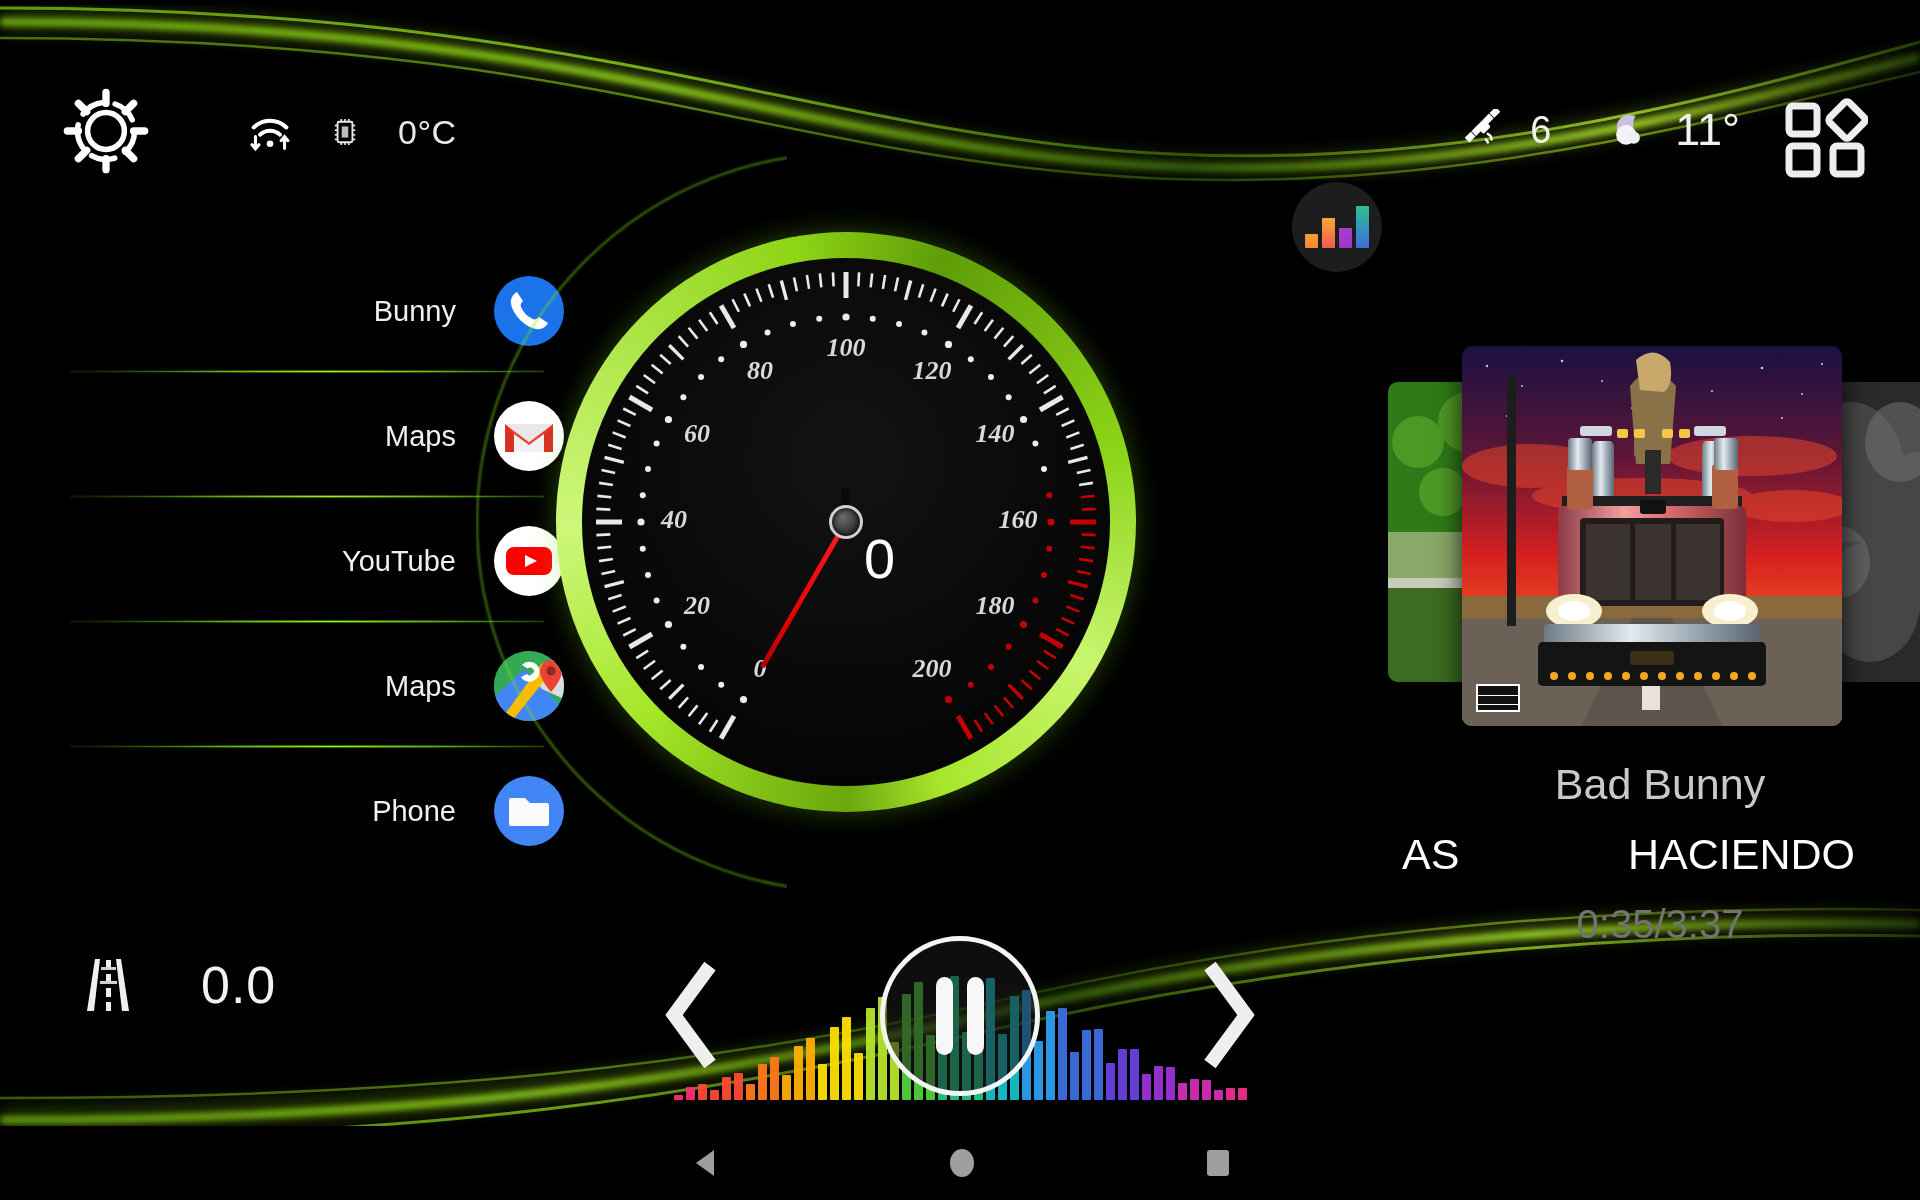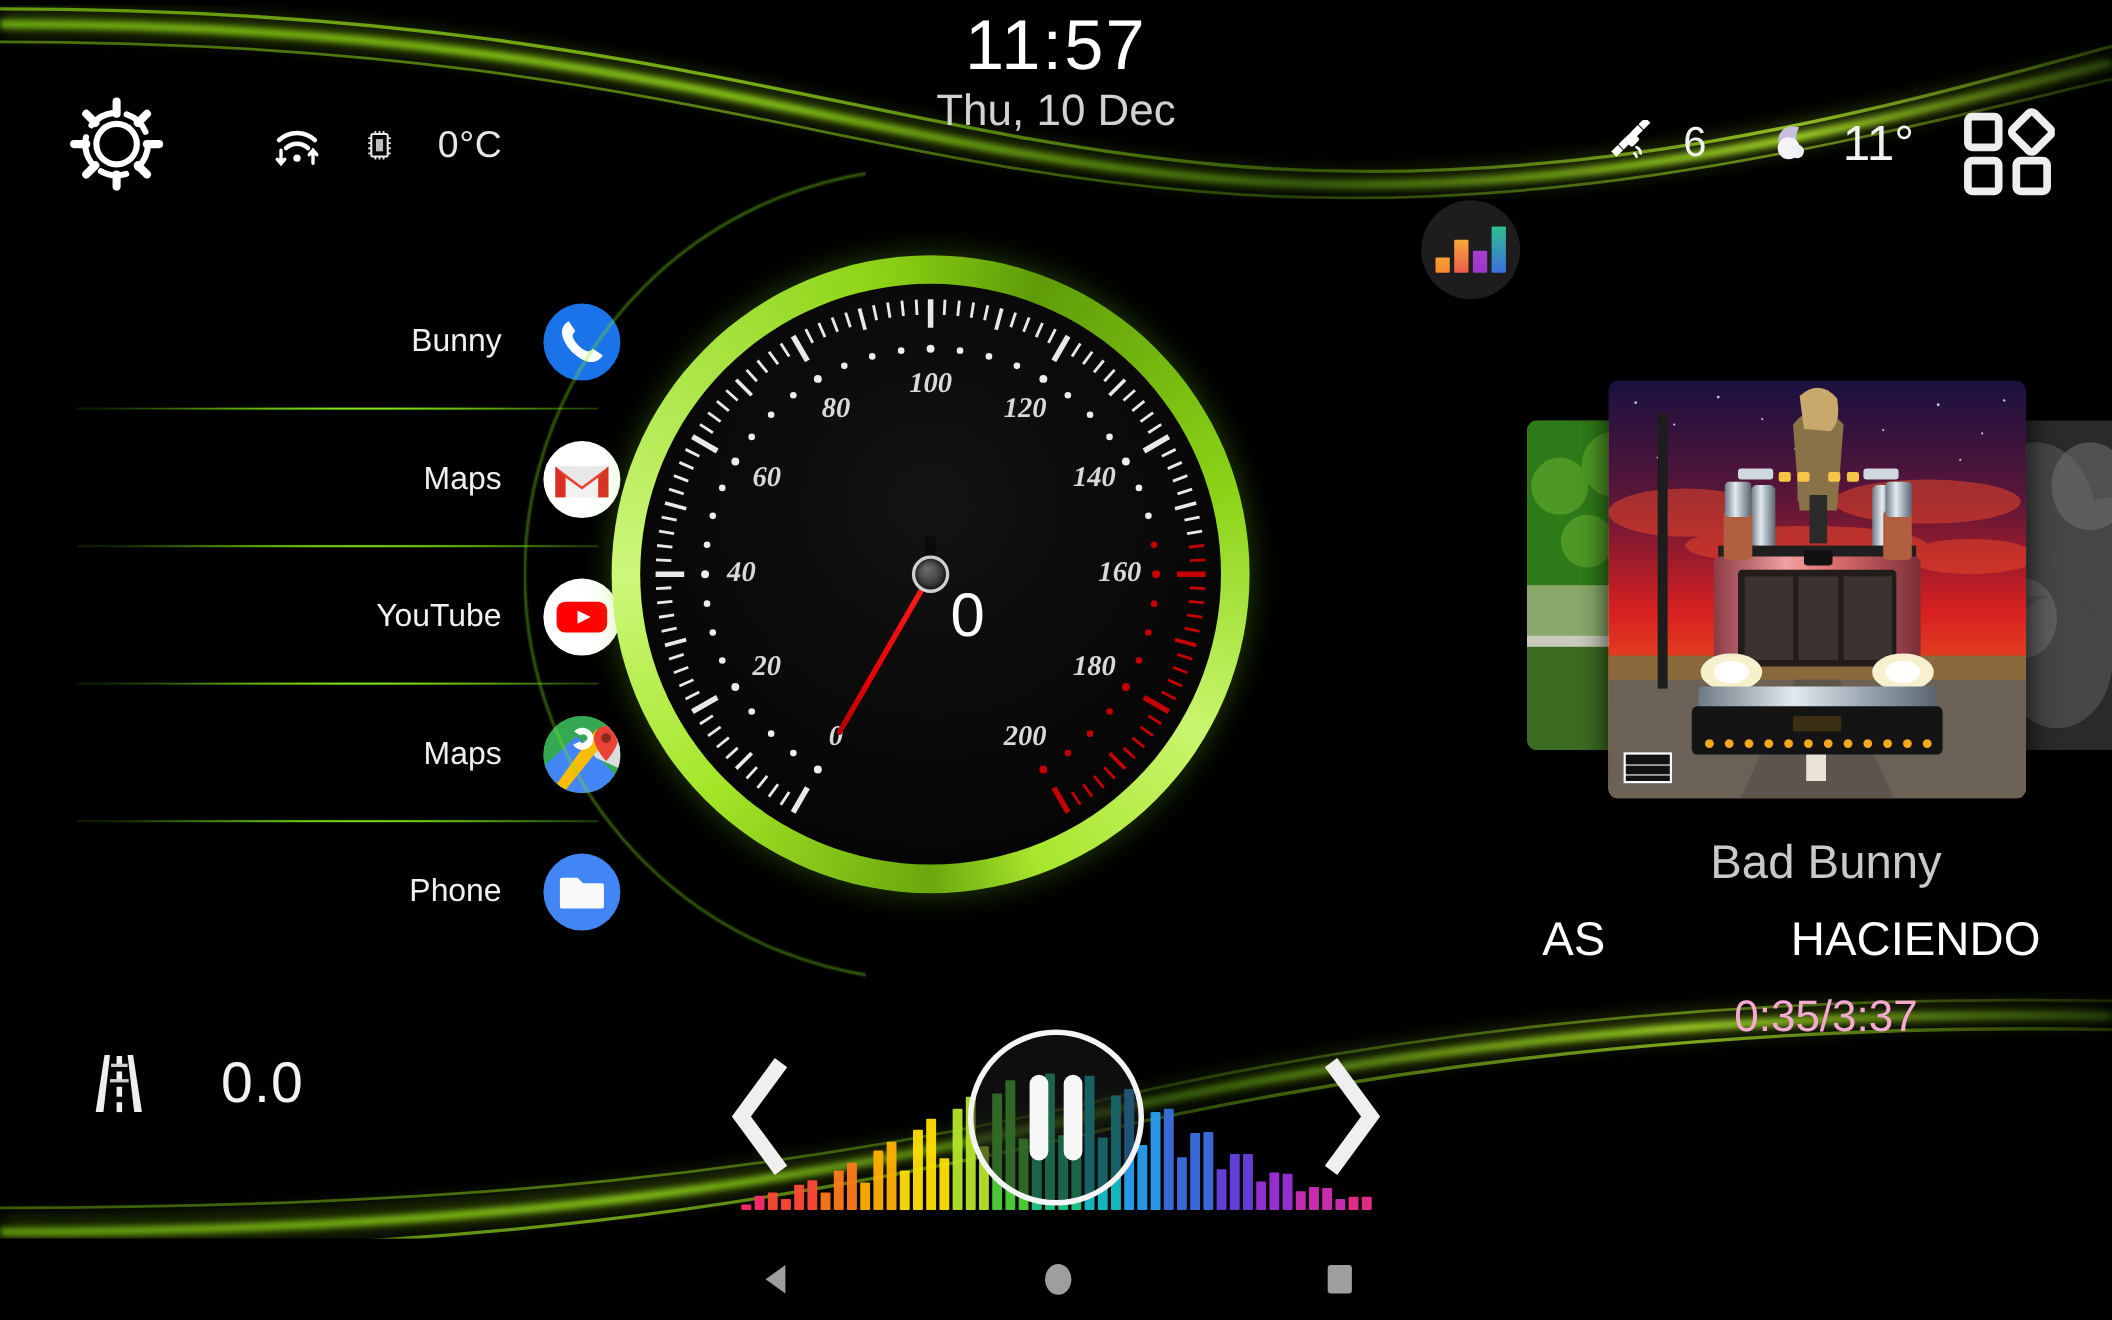--- a/index.html
+++ b/index.html
@@ -92,21 +92,21 @@
   .cover { position:absolute; border-radius:10px; overflow:hidden; }
   #cover-left  { left:-12px; top:52px; width:118px; height:300px; }
   #cover-right { right:-40px; top:52px; width:150px; height:300px; }
   #cover-main  { left:62px; top:16px; width:380px; height:380px; box-shadow:0 6px 26px rgba(0,0,0,.8); }
   #artist { position:absolute; left:0; top:430px; width:520px; text-align:center;
             font-size:43px; color:#c9c9c9; }
   #titlerow { position:absolute; left:0; top:500px; width:560px; height:52px; overflow:hidden; white-space:nowrap; }
   #title-a { position:absolute; left:-10px; top:0; font-size:43px; color:#fff; }
   #title-b { position:absolute; left:228px; top:0; font-size:43px; color:#fff; }
   #times { position:absolute; left:0; top:572px; width:520px; text-align:center;
-           font-size:40px; color:#f9a8d4; }
+           font-size:40px; color:#737373; }
 
   
   #navbar { position:absolute; left:0; bottom:0; width:1920px; height:74px; background:#000; }
   #navbar .n { position:absolute; top:50%; transform:translateY(-50%); }
   #nav-back { left:690px; } #nav-home { left:948px; } #nav-recent { left:1204px; }
 </style>
 </head>
 <body>
 
 <svg class="swoosh" id="sw-top" viewBox="0 0 1920 260" preserveAspectRatio="none">
@@ -194,24 +194,20 @@
           <line x1="18" y1="2" x2="18" y2="5"></line>
         <line x1="10" y1="27" x2="10" y2="30"></line>
           <line x1="14" y1="27" x2="14" y2="30"></line>
           <line x1="18" y1="27" x2="18" y2="30"></line>
       </g>
     </svg>
 
     <span class="temp-txt">0°C</span>
   </div>
 
-  <div id="clockwrap">
-    <div id="clock">11:57</div>
-    <div id="datetxt">Thu, 10 Dec</div>
-  </div>
 
   <div class="status-right">
     <svg class="sat-icon" viewBox="0 0 44 44">
       <g fill="#fff">
         <rect x="4" y="26" width="9" height="7" transform="rotate(-45 8.5 29.5)"></rect>
         <rect x="11" y="19" width="9" height="7" transform="rotate(-45 15.5 22.5)"></rect>
         <rect x="23" y="7" width="9" height="7" transform="rotate(-45 27.5 10.5)"></rect>
         <rect x="30" y="0" width="9" height="7" transform="rotate(-45 34.5 3.5)"></rect>
         <rect x="17" y="13" width="11" height="11" rx="2" transform="rotate(-45 22.5 18.5)"></rect>
       </g>

